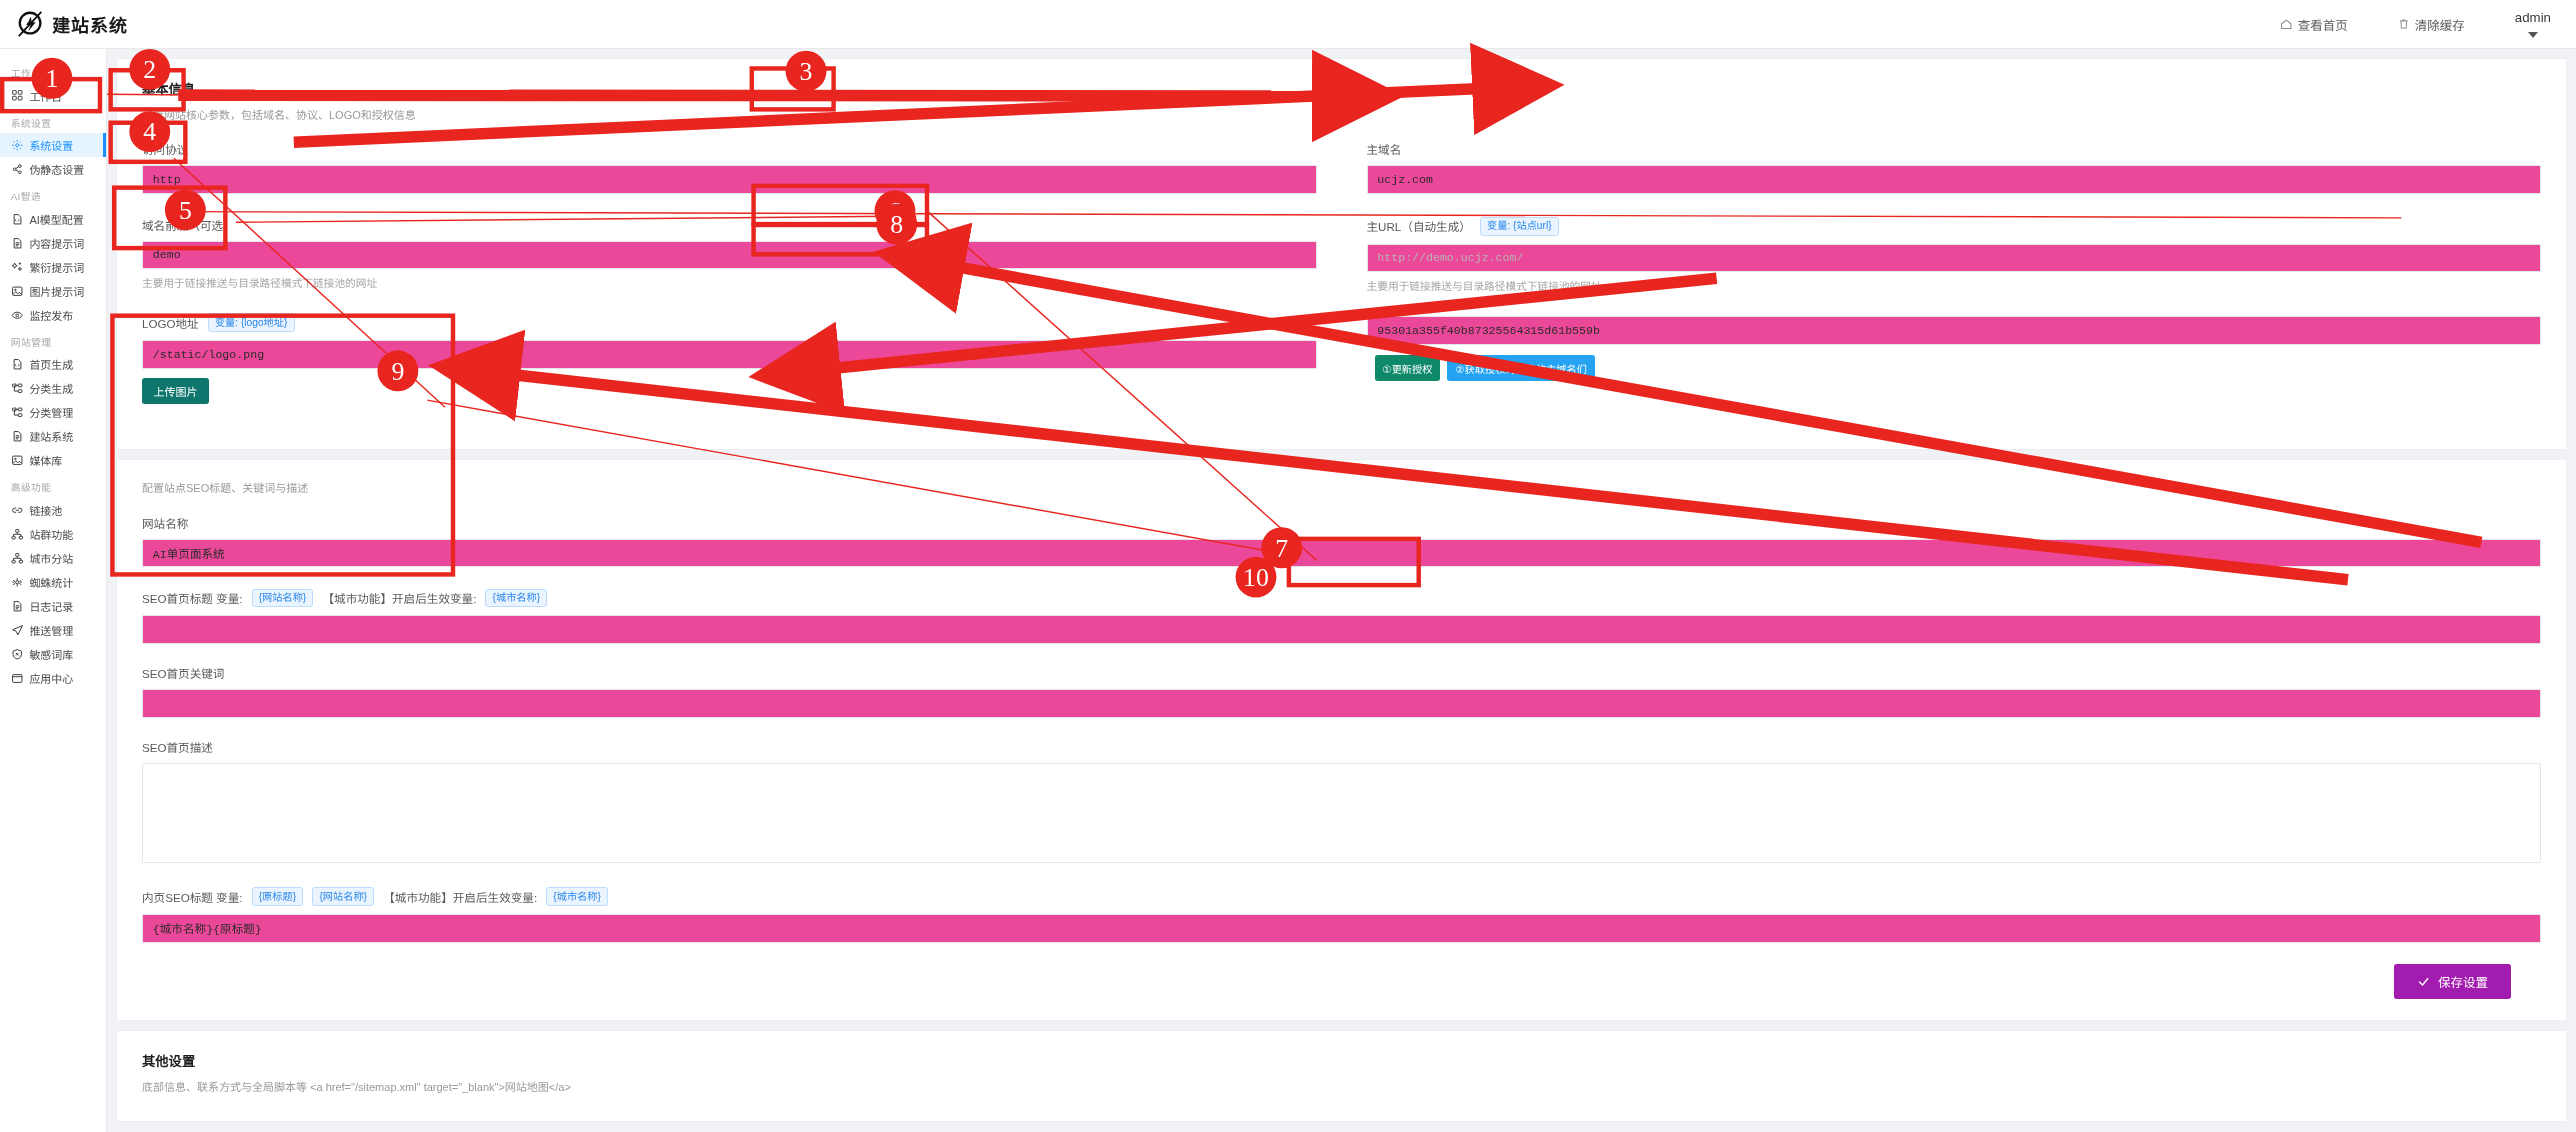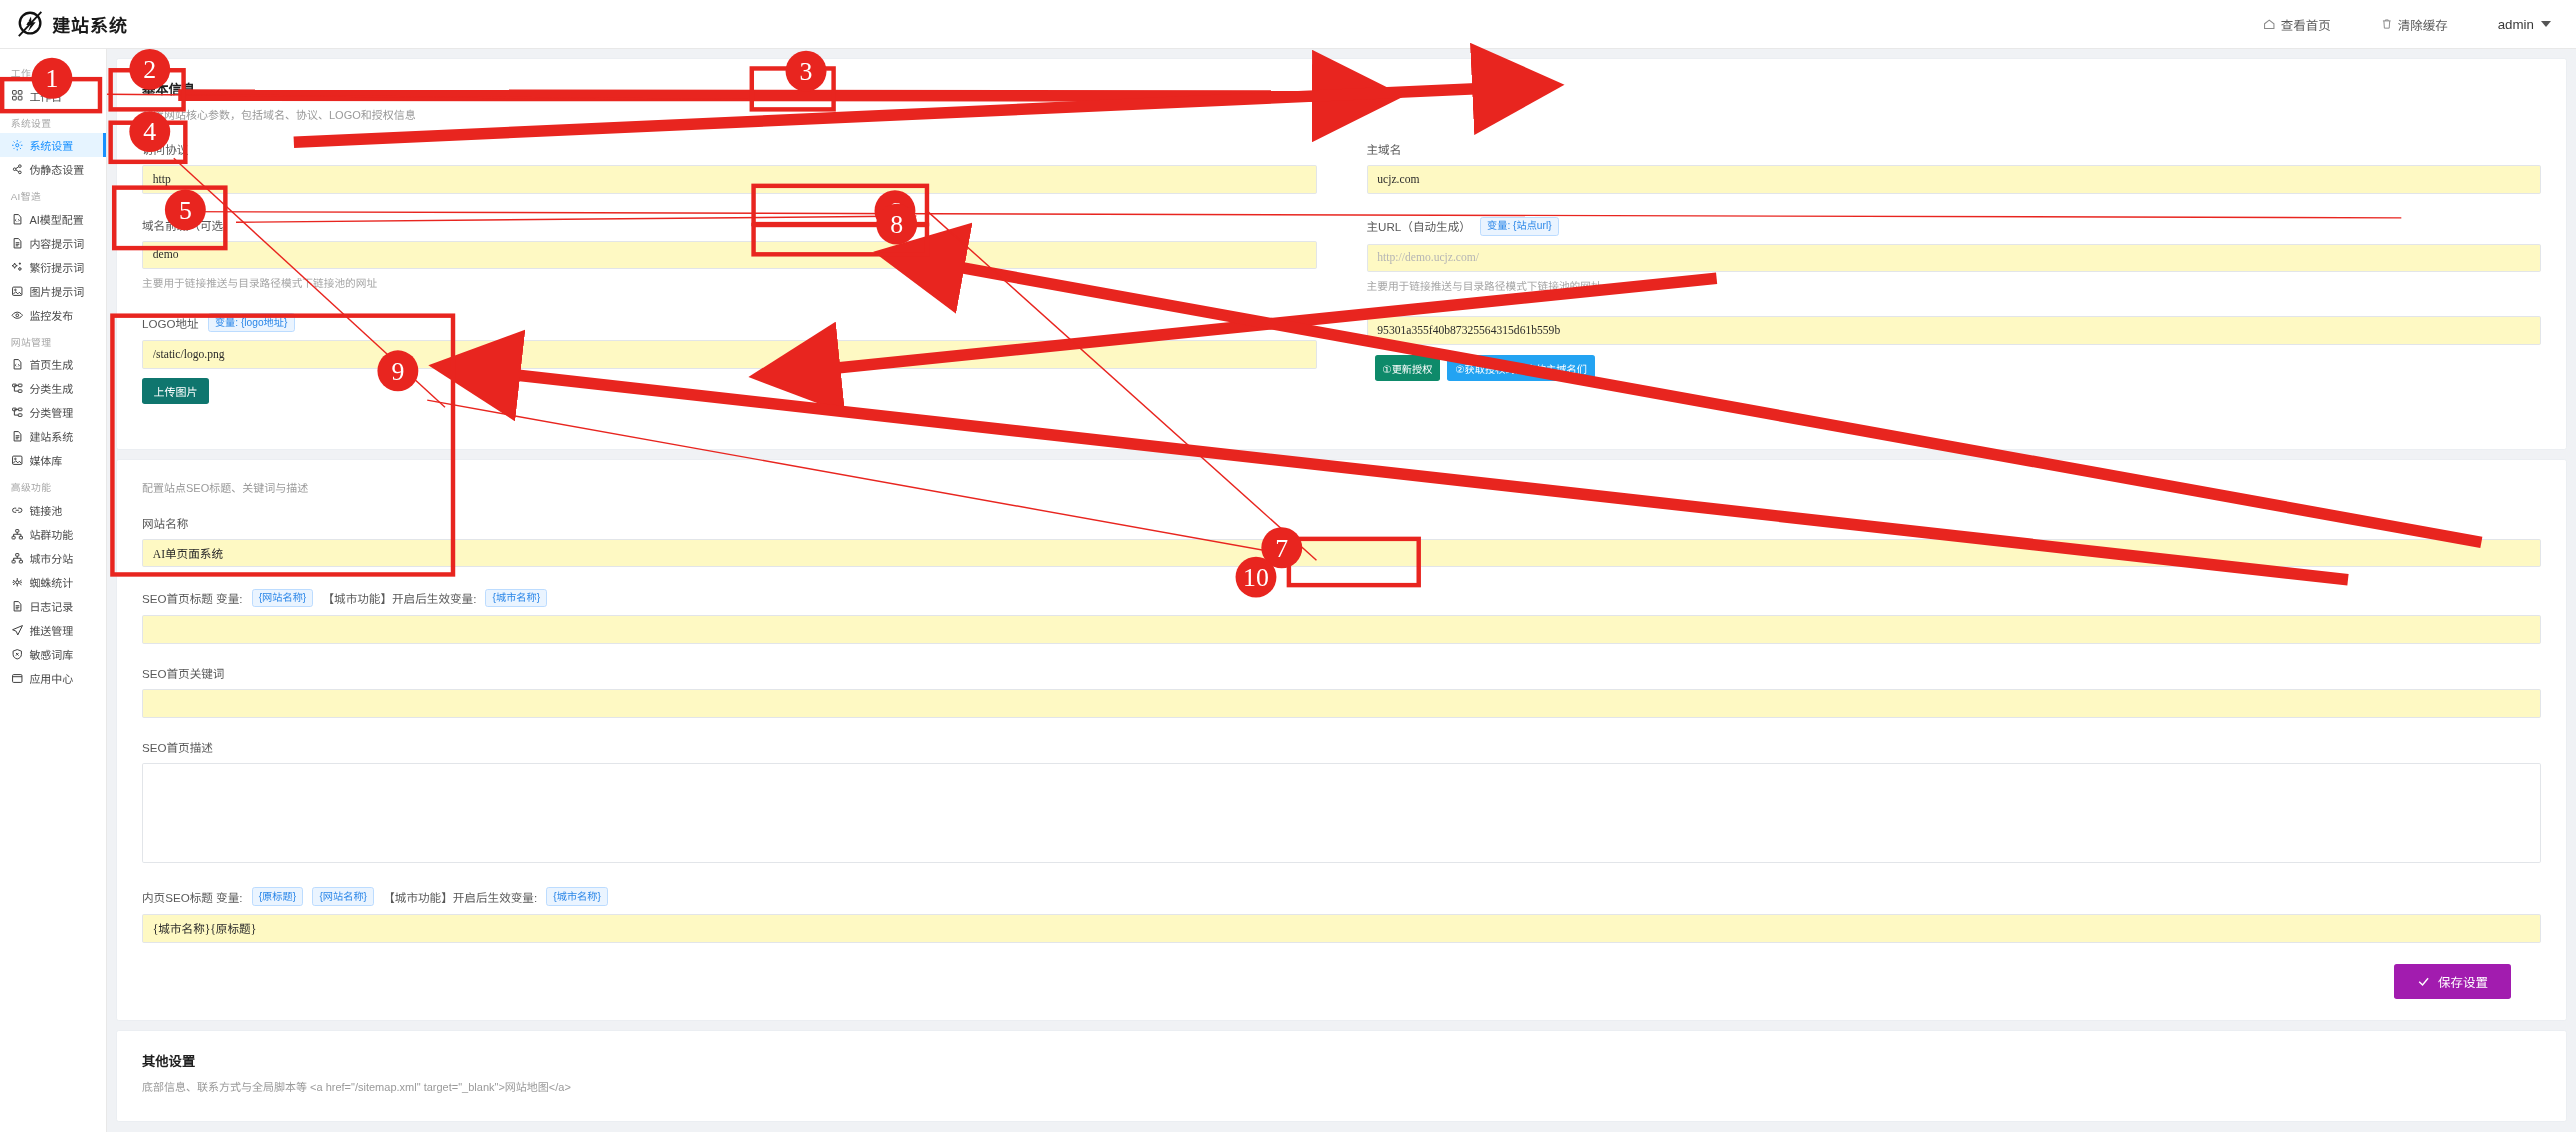--- a/index.html
+++ b/index.html
@@ -18,21 +18,21 @@
     background: #ffffff; border-bottom: 0.9px solid #e8e8e8;
     display: flex; align-items: center; justify-content: space-between;
     padding: 0 25px 0 16px; z-index: 5;
   }
   .brand { display: flex; align-items: center; gap: 6.2px; }
   .brand-logo { width: 30px; height: 30px; flex: none; }
   .brand-name { font-size: 18px; font-weight: bold; color: #1a1a1a; letter-spacing: 0.9px; }
   .topbar-right { display: flex; align-items: center; gap: 50px; }
   .topbar-link { display: flex; align-items: center; gap: 5.3px; font-size: 12.5px; color: #5a5a5a; cursor: pointer; }
   .topbar-link svg { display: block; }
-  .topbar-user { display: flex; align-items: center; gap: 7.1px; font-size: 13.3px; color: #3a3a3a; cursor: pointer; }
+  .topbar-user { display: flex; align-items: center; gap: 7.1px; font-size: 13.3px; color: #3a3a3a; cursor: pointer; flex-direction: column; }
   .caret { width: 0; height: 0; border-left: 5.3px solid transparent; border-right: 5.3px solid transparent; border-top: 6.2px solid #555; }
 
   
   .sidebar {
     position: absolute; left: 0; top: 49px; width: 107px; height: 1083px;
     background: #ffffff; border-right: 0.9px solid #e8e8e8;
     padding-top: 9px; overflow: hidden;
   }
   .nav-group-title {
     font-size: 9.8px; color: #a8a8a8; padding: 8px 0 3.6px 10.7px; letter-spacing: 0.4px;
@@ -60,22 +60,22 @@
 
   .grid2 { display: grid; grid-template-columns: 1fr 1fr; column-gap: 50px; }
   .field { margin-bottom: 23px; }
   .field-label { font-size: 11.6px; color: #595959; margin-bottom: 8px; display: flex; align-items: center; gap: 9px; flex-wrap: wrap; }
   .var-badge {
     display: inline-block; background: #eaf4ff; border: 0.9px solid #bcdcff; color: #2c87e8;
     border-radius: 2.7px; font-size: 10.2px; padding: 1.8px 6.2px; line-height: 1.3;
   }
   .inp {
     width: 100%; height: 28.5px; border: 0.9px solid #e2e5e9; border-radius: 1.8px;
-    background: #fef9c3; font-size: 11.6px; color: #2b2b2b; padding: 0 9.8px;
-    font-family: Liberation Serif, serif;
+    background: #ec4899; font-size: 11.6px; color: #2b2b2b; padding: 0 9.8px;
+    font-family: Liberation Mono, monospace;
   }
   .inp::placeholder { color: #b5b5b5; }
   .hint { font-size: 10.7px; color: #a6a6a6; margin-top: 6.2px; }
   .ta {
     width: 100%; border: 0.9px solid #e2e5e9; border-radius: 1.8px; background: #fff;
     font-size: 11.6px; color: #2b2b2b; padding: 7.1px 9.8px; resize: none;
     font-family: "Liberation Sans", "DejaVu Sans", sans-serif;
   }
 
   .btn { border: none; border-radius: 2.7px; cursor: pointer; font-family: "Liberation Sans", "DejaVu Sans", sans-serif; }

